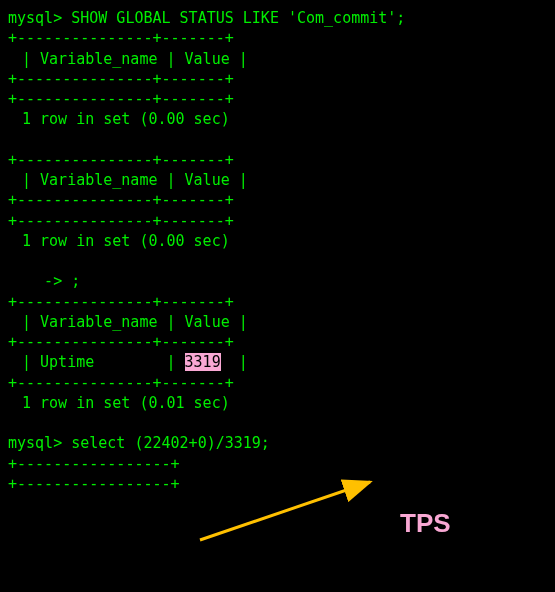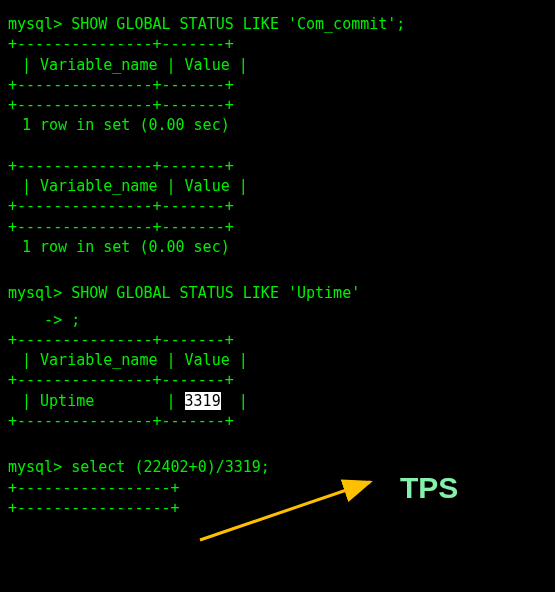--- a/index.html
+++ b/index.html
@@ -18,32 +18,32 @@
     }
     .line {
       white-space: pre;
       margin-left: 14px;
     }
     .dashed-line {
       white-space: pre;
     }
     .prompt {
       white-space: pre;
-      margin-top: 6px;
     }
     .highlight {
-      background: #ffffff;
+      background: #f9a8d4;
       color: #000000;
     }
     .annotation-label {
       position: absolute;
-      color: #86efac;
+      color: #f9a8d4;
       font-weight: bold;
-      font-size: 30px;
+      font-size: 26px;
       font-family: Arial, sans-serif;
+      margin-top: 38px;
     }
     .arrow-svg {
       position: absolute;
       pointer-events: none;
     }
     .block {
       margin-bottom: 0;
     }
   </style>
 </head>
@@ -62,27 +62,27 @@
 <div class="block">
   <div class="dashed-line">+---------------+-------+</div>
   <div class="line">| Variable_name | Value |</div>
   <div class="dashed-line">+---------------+-------+</div>
   <div class="dashed-line">+---------------+-------+</div>
   <div class="line">1 row in set (0.00 sec)</div>
 </div>
 <div class="line"> </div>
 
 <div class="block">
-  <div class="prompt"><span>mysql&gt;</span> <span>SHOW GLOBAL STATUS LIKE 'Uptime'</span></div>
   <div class="prompt"><span>    -&gt;</span> <span>;</span></div>
   <div class="dashed-line">+---------------+-------+</div>
   <div class="line">| Variable_name | Value |</div>
   <div class="dashed-line">+---------------+-------+</div>
   <div class="line"><span>| Uptime        | </span><span class="highlight">3319</span><span>  |</span></div>
   <div class="dashed-line">+---------------+-------+</div>
+  <div class="line">1 row in set (0.01 sec)</div>
 </div>
 <div class="line"> </div>
 
 <div class="block">
   <div class="prompt"><span>mysql&gt;</span> <span>select (22402+0)/3319;</span></div>
   <div class="dashed-line">+-----------------+</div>
   <div class="dashed-line">+-----------------+</div>
 
 </div>
 

